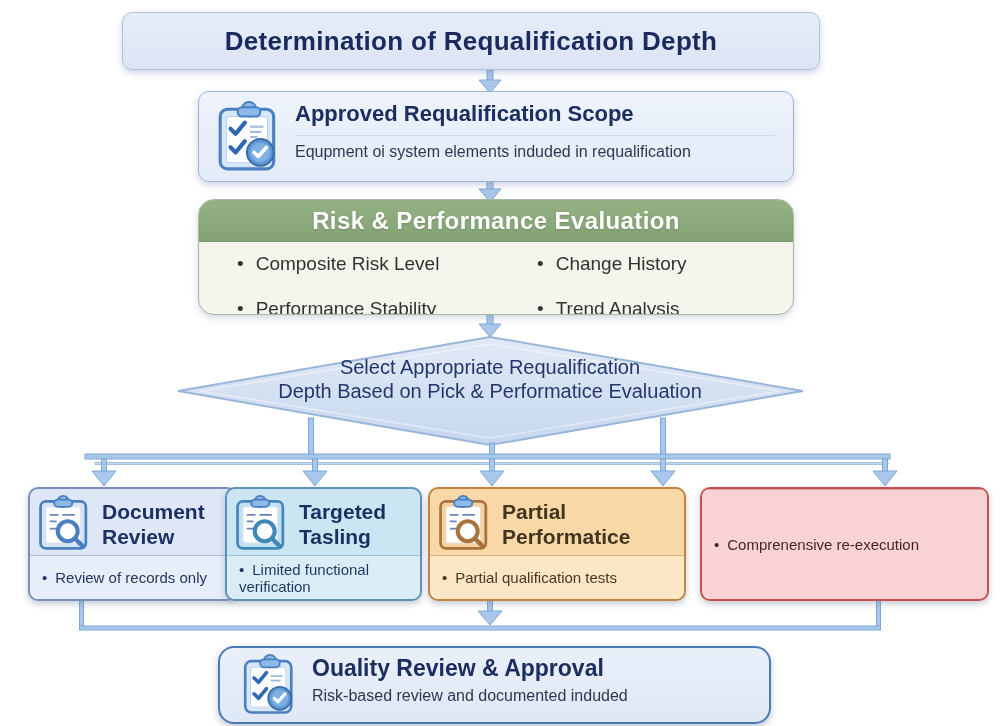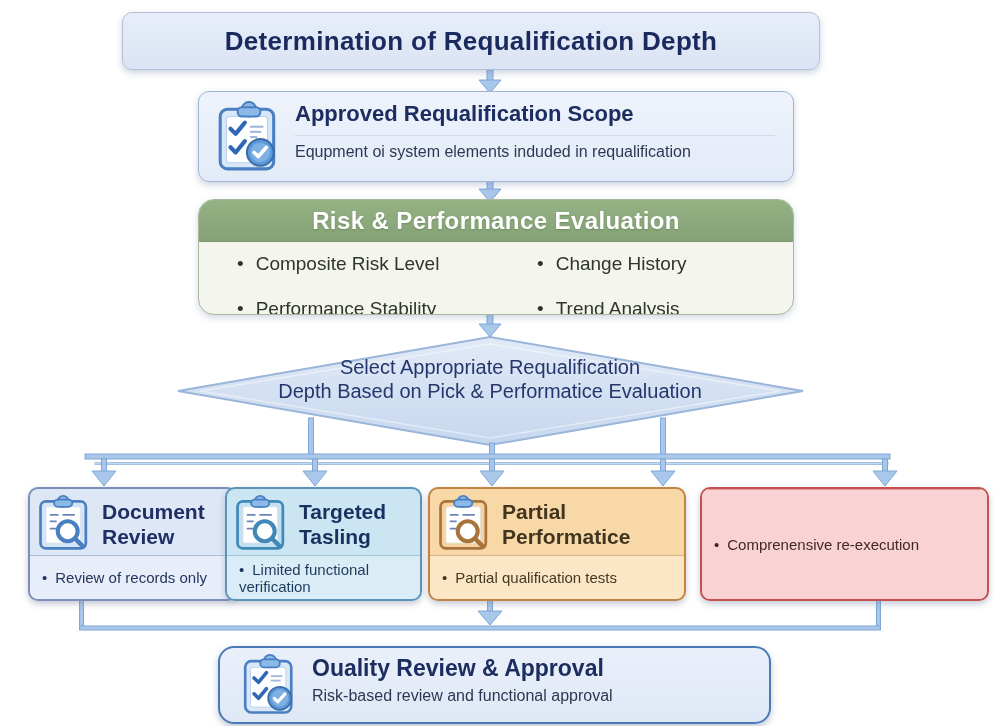--- a/index.html
+++ b/index.html
@@ -256,17 +256,17 @@
       <g stroke="#9fb8d8" stroke-width="2">
           <line x1="33" y1="25" x2="46" y2="25"></line>
           <line x1="33" y1="30" x2="44" y2="30"></line>
         </g>
       <circle cx="43" cy="50" r="13" fill="#5f9ad8" stroke="#3c6ca8" stroke-width="2"></circle>
       <circle cx="43" cy="50" r="9.5" fill="#7fb0e4"></circle>
       <path d="M37 50 l4 4 8 -9" fill="none" stroke="#ffffff" stroke-width="3.5" stroke-linecap="round" stroke-linejoin="round"></path>
     </svg>
     <div class="abs txt">
       <div class="h">Ouality Review &amp; Approval</div>
-      <div class="s">Risk-based review and functional approval</div>
+      <div class="s">Risk-based review and documented induded</div>
     </div>
   </div>
 
 </div>
 
 </body></html>

